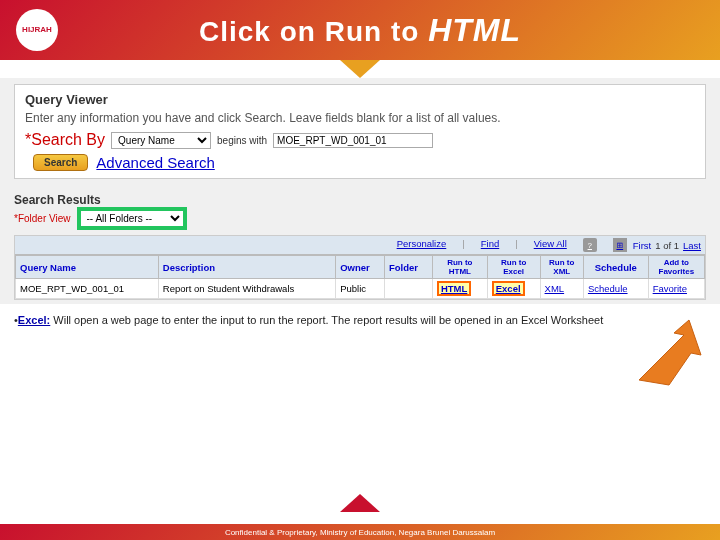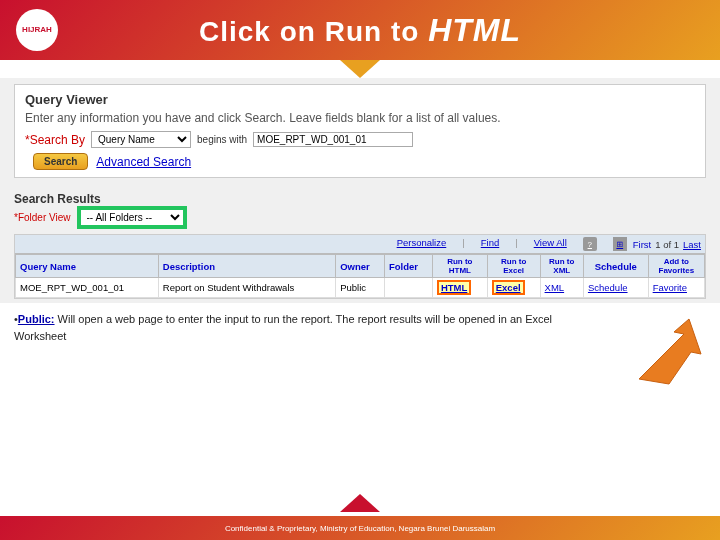--- a/index.html
+++ b/index.html
@@ -92,21 +92,21 @@
       margin-bottom: 6px;
     }
     .search-by-row {
       display: flex;
       align-items: center;
       gap: 6px;
       margin-bottom: 5px;
     }
     .search-by-label {
       color: #c00;
-      font-size: 12px;
+      font-size: 16px;
     }
     .search-by-select {
       border: 1px solid #aaa;
       background: #fff;
       font-size: 10px;
       padding: 1px 2px;
       width: 100px;
     }
     .begins-with-label {
       font-size: 10px;
@@ -129,21 +129,21 @@
       border: 1px solid #b07010;
       border-radius: 4px;
       padding: 2px 10px;
       font-size: 10px;
       font-weight: bold;
       color: #333;
       cursor: pointer;
     }
     .advanced-search-link {
       color: #00c;
-      font-size: 12px;
+      font-size: 15px;
       text-decoration: underline;
       cursor: pointer;
     }
 
     
     .search-results-title {
       font-size: 12px;
       font-weight: bold;
       color: #333;
     }
@@ -296,21 +296,21 @@
       height: 80px;
       flex-shrink: 0;
       display: flex;
       align-items: center;
       justify-content: center;
     }
 
     
     .footer {
       background: linear-gradient(135deg, #c8102e 0%, #e8a020 100%);
-      height: 24px;
+      height: 16px;
       display: flex;
       align-items: center;
       justify-content: center;
       position: absolute;
       bottom: 0;
       left: 0;
       right: 0;
     }
     .footer-triangle-up {
       width: 0;
@@ -422,21 +422,21 @@
           </tr>
         </tbody>
       </table>
     </div>
   </div>
 </div>
 
 <div class="bottom-section">
   <div class="description-text">
     <div class="bullet-item">
-      <span>•</span><span class="hl-excel">Public:</span><span> Will open a web page to enter the input to run the report. The report results will be opened in an Excel Worksheet</span>
+      <span>•</span><span class="hl-excel">Excel:</span><span> Will open a web page to enter the input to run the report. The report results will be opened in an Excel Worksheet</span>
     </div>
   </div>
 
   <div class="arrow-graphic">
     <svg width="75" height="75" viewBox="0 0 75 75">
       <polygon points="10,65 55,20 45,18 60,5 72,40 62,38 40,70" fill="#e87c20" stroke="#c86010" stroke-width="1"></polygon>
     </svg>
   </div>
 </div>
 

